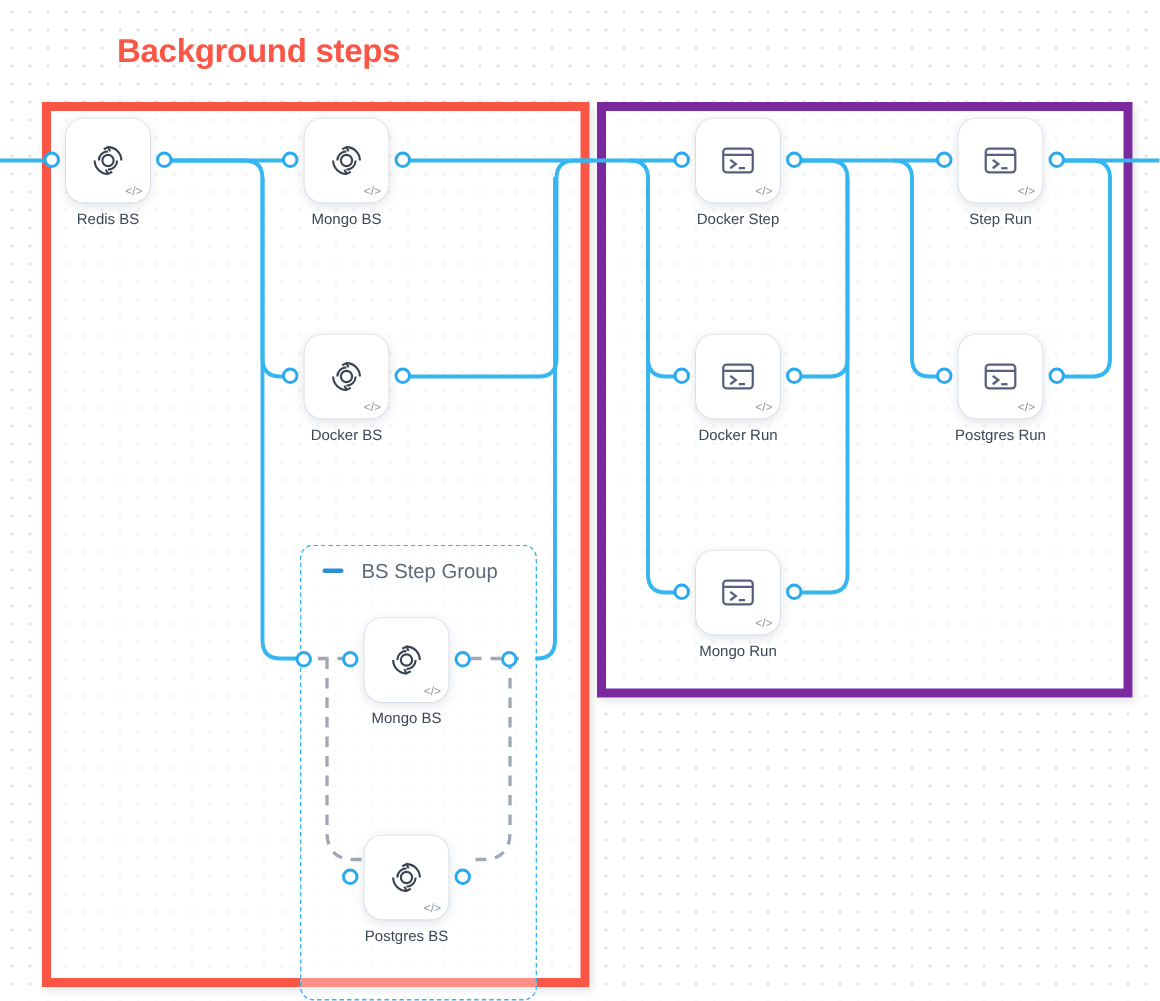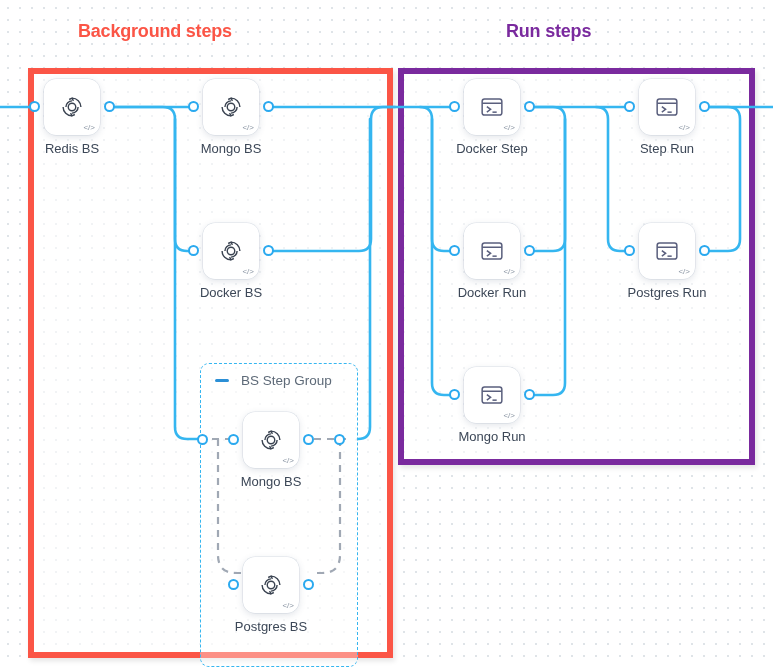--- a/index.html
+++ b/index.html
@@ -20,21 +20,21 @@
     height: 667px;
     background-color: #ffffff;
     background-image: radial-gradient(circle, #dfe4e8 1px, transparent 1.1px);
     background-size: 12px 12px;
     background-position: 2px 2px;
   }
 
   
   .section-title {
     position: absolute;
-    font-size: 18px;
+    font-size: 22px;
     font-weight: bold;
     letter-spacing: -0.2px;
     white-space: nowrap;
   }
   #title-bg   { left: 78px;  top: 21px; color: #fb5546; }
   #title-run  { left: 506px; top: 21px; color: #7a2a9e; }
 
   
   .frame {
     position: absolute;
@@ -86,40 +86,39 @@
   }
   .node-icon { width: 30px; height: 30px; display: block; }
   .code-badge {
     position: absolute; right: 5px; bottom: 3px;
     font-size: 8px; color: #8a95a3; font-family: "Liberation Sans", sans-serif;
     line-height: 1;
   }
   .node-label {
     position: absolute;
     top: 62px; left: 50%; transform: translateX(-50%);
-    font-size: 13px; color: #3c4757; white-space: nowrap;
+    font-size: 10px; color: #3c4757; white-space: nowrap;
   }
   .port {
     position: absolute;
     width: 11px; height: 11px; border-radius: 50%;
     background: #ffffff; border: 2.6px solid #2aa9ef;
     top: 22px;
   }
   .port.in  { left: -15px; }
   .port.out { right: -15px; }
   .port.grp-in  { left: -46px; }
   .port.grp-out { right: -46px; }
 </style>
 </head>
 <body>
 
 <div id="canvas">
 
   <div class="section-title" id="title-bg">Background steps</div>
-  <div class="section-title" id="title-run">Run steps</div>
 
   <div class="frame" id="frame-bg"></div>
   <div class="frame" id="frame-run"></div>
 
   <div id="step-group">
     <div id="step-group-header">
       <span id="step-group-collapse"></span>
       <span id="step-group-title">BS Step Group</span>
     </div>
   </div>

